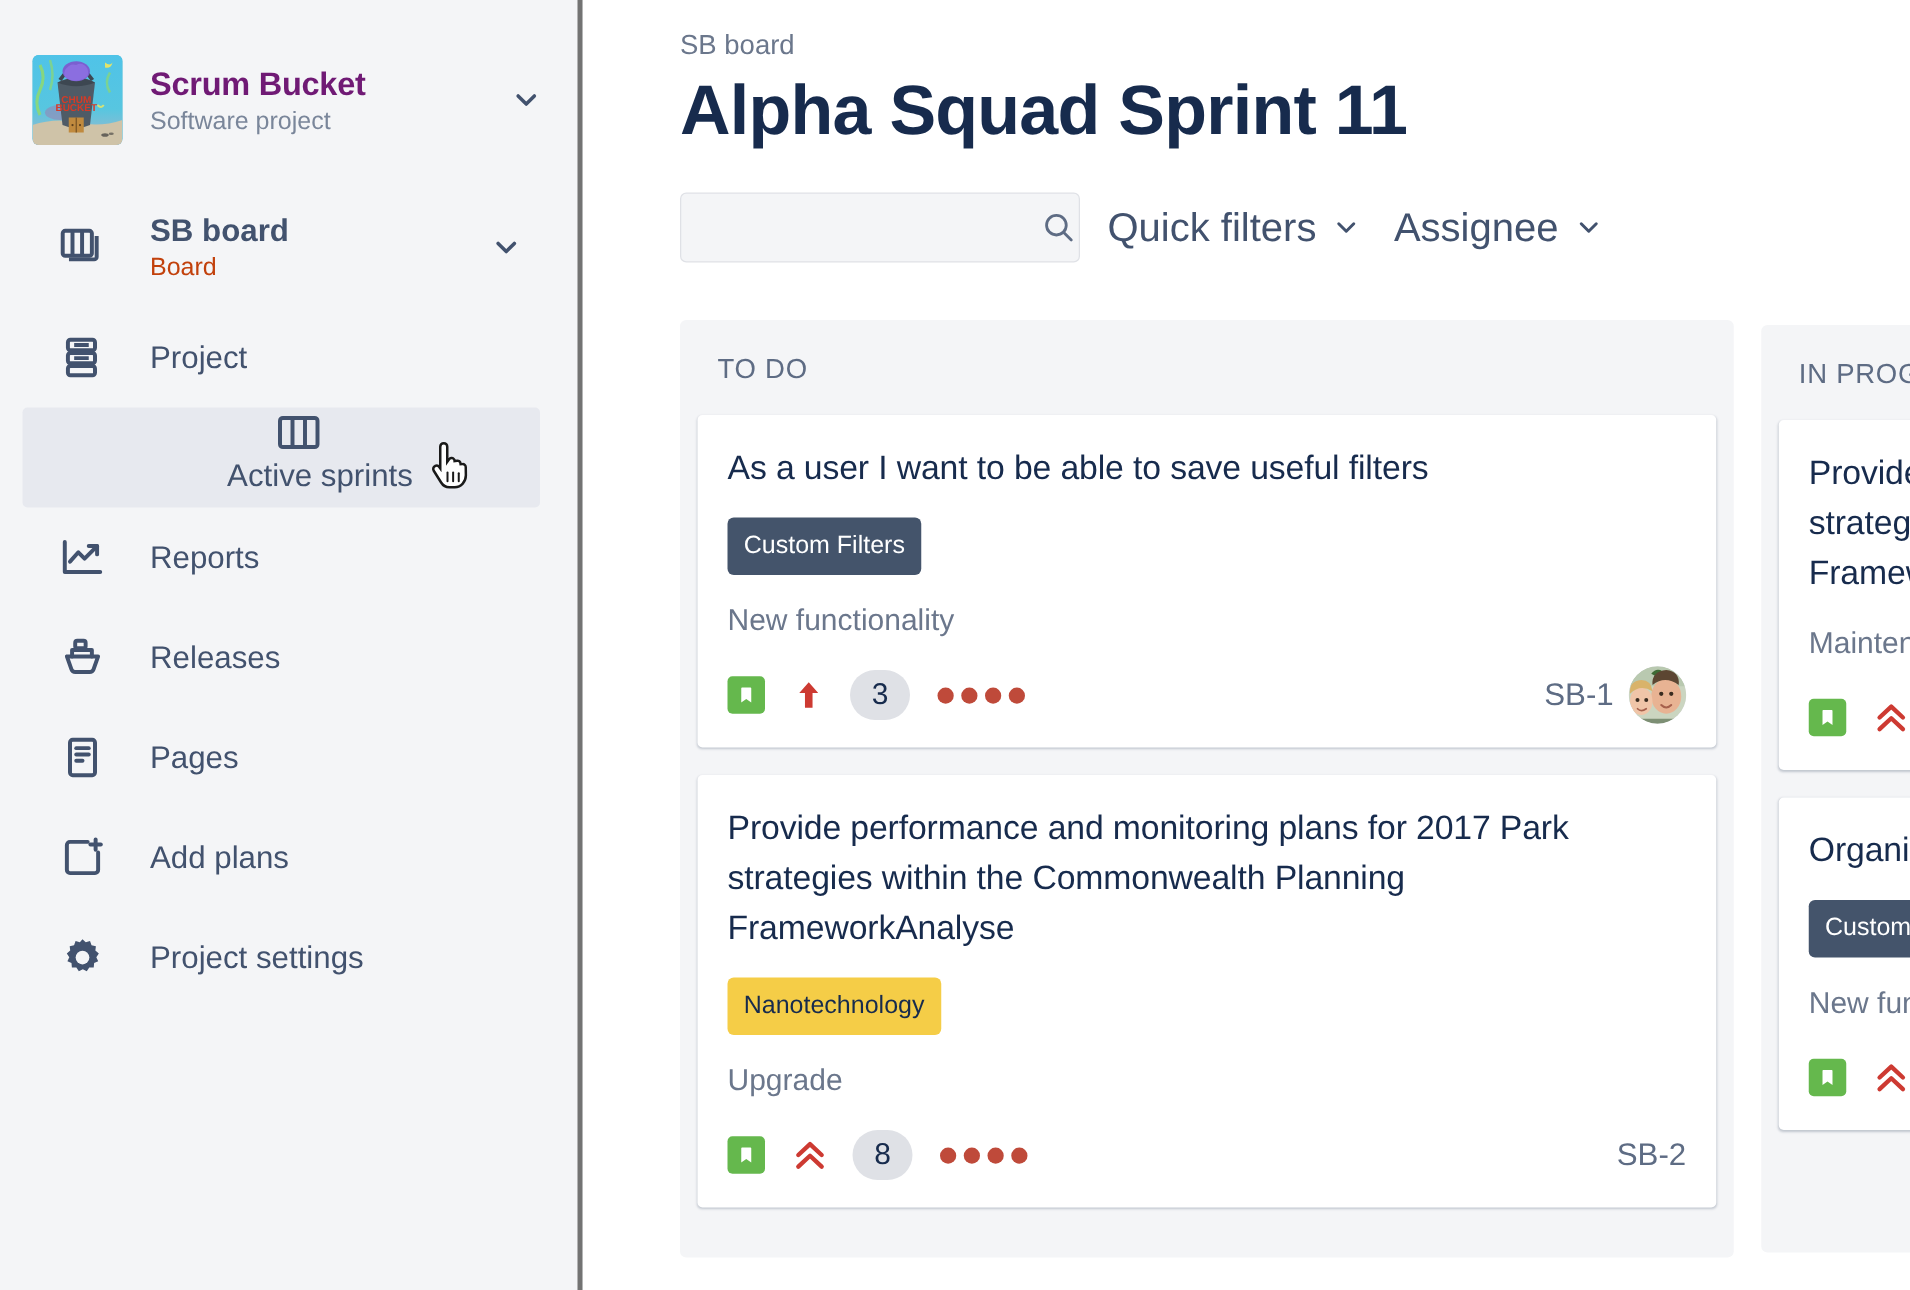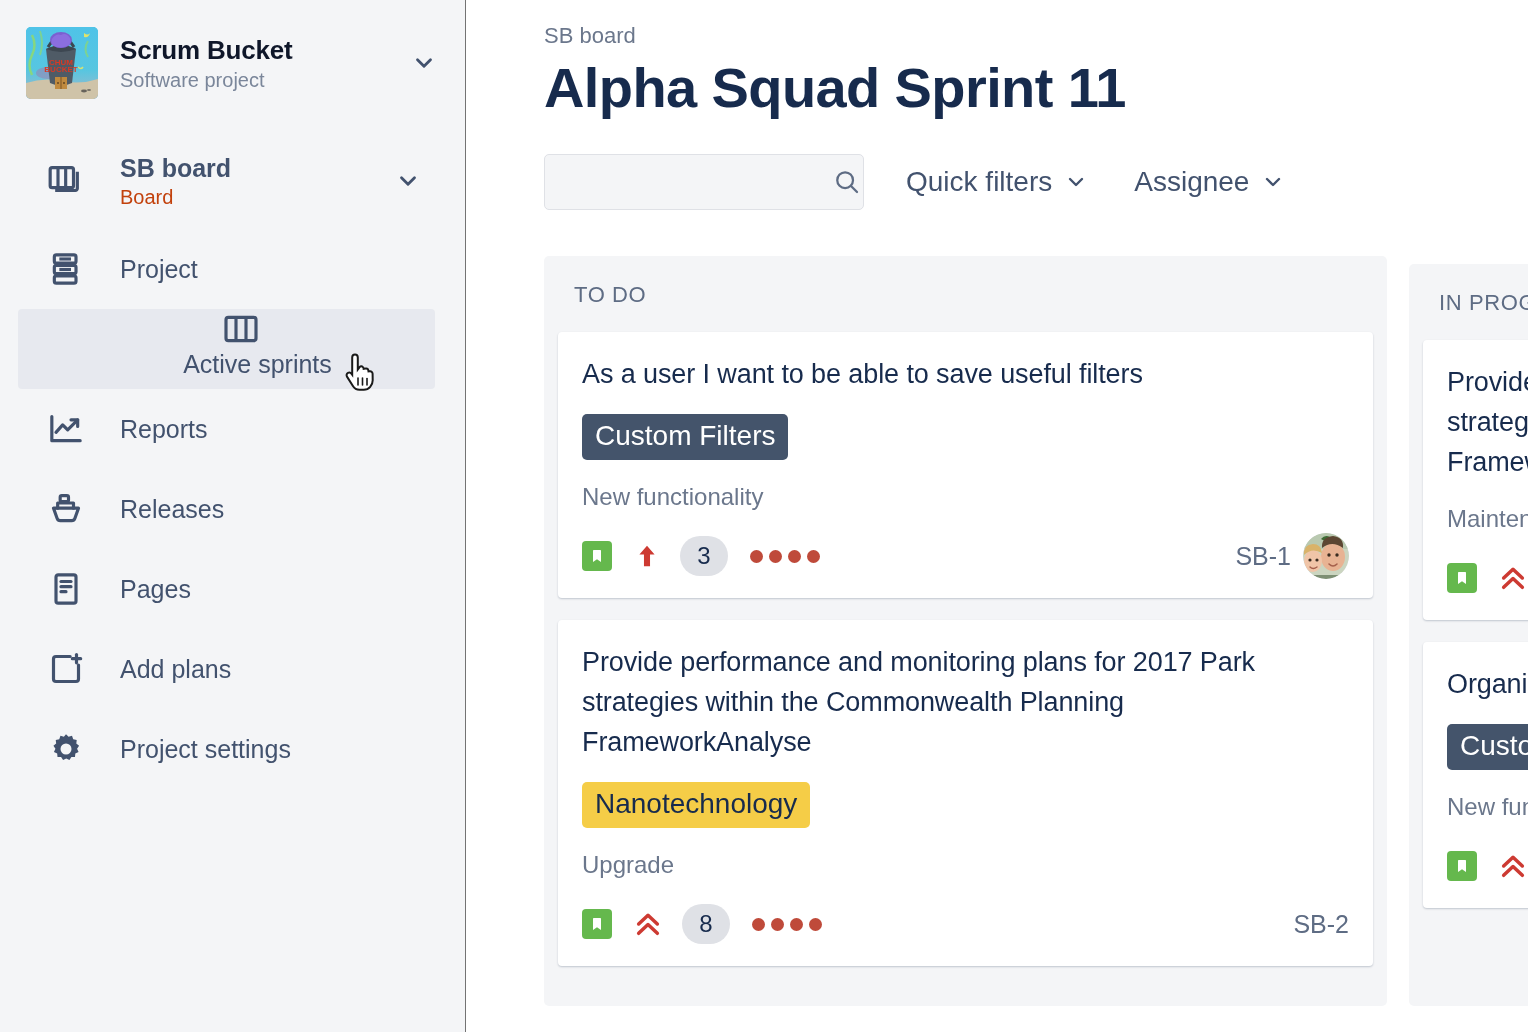--- a/index.html
+++ b/index.html
@@ -8,42 +8,42 @@
     font-family: "Liberation Sans", sans-serif;
     background: #ffffff;
     overflow: hidden;
   }
   .app { display: flex; width: 1528px; height: 1032px; }
 
   
   .sidebar {
     width: 466px; height: 1032px;
     background: #f4f5f7;
-    border-right: 1px solid #737373;
+    border-right: 4px solid #737373;
     flex: 0 0 466px;
     position: relative;
-    padding-top: 21px;
+    padding-top: 38px;
   }
   .project-header {
     display: flex; align-items: center;
     padding: 0 26px 0 26px;
     height: 84px;
   }
   .project-avatar {
     width: 72px; height: 72px;
     border-radius: 5px;
     flex: 0 0 72px;
     overflow: hidden;
     position: relative;
     background: #3fb8d6;
   }
   .project-avatar svg { display:block; width:72px; height:72px; }
   .project-meta { margin-left: 22px; flex: 1 1 auto; min-width: 0; }
   .project-name {
-    font-size: 26px; font-weight: 700; color: #0f172a;
+    font-size: 26px; font-weight: 700; color: #701a75;
     letter-spacing: -0.2px; line-height: 32px;
     white-space: nowrap;
   }
   .project-type {
     font-size: 20px; color: #7a869a; line-height: 26px; margin-top: 1px;
     white-space: nowrap;
   }
   .chev {
     flex: 0 0 auto; margin-left: 6px; color: #42526e;
     display: flex; align-items: center; justify-content: center;
@@ -109,33 +109,33 @@
     flex: 1 1 auto; border: none; outline: none; background: transparent;
     font-size: 21px; color: #172b4d;
     font-family: "Liberation Sans", sans-serif;
     height: 100%;
   }
   .search-input::placeholder { color: #8993a4; }
   .search-ico { flex: 0 0 auto; color: #5e6c84; display:flex; align-items:center; }
 
   .filter-btn {
     display: flex; align-items: center; gap: 12px;
-    margin-left: 38px;
-    font-size: 28px; color: #42526e;
+    margin-left: 18px;
+    font-size: 32px; color: #42526e;
     background: none; border: none; cursor: pointer;
     font-family: "Liberation Sans", sans-serif;
     padding: 6px 4px;
     white-space: nowrap;
   }
   .filter-btn .chev-sm { display: flex; align-items: center; color: #42526e; }
 
   
   .board {
     display: flex; gap: 22px; margin-top: 46px;
-    align-items: flex-end;
+    align-items: center;
   }
   .column {
     flex: 0 0 843px; width: 843px;
     background: #f4f5f7;
     border-radius: 5px;
     padding: 26px 14px 18px 14px;
     min-height: 742px;
   }
   .column.column-narrow { flex: 0 0 843px; }
   .col-title {
@@ -149,21 +149,21 @@
     padding: 22px 24px 20px 24px;
     margin-bottom: 22px;
   }
   .card-title {
     font-size: 27px; color: #172b4d; line-height: 40px;
     letter-spacing: -0.1px;
   }
   .chip {
     display: inline-block;
     margin-top: 20px;
-    font-size: 28px;
+    font-size: 20px;
     line-height: 30px;
     padding: 7px 13px 9px 13px;
     border-radius: 5px;
     white-space: nowrap;
   }
   .chip-dark { background: #44546b; color: #ffffff; }
   .chip-yellow { background: #f5cd47; color: #172b4d; }
   .card-sub {
     font-size: 24px; color: #6b778c; line-height: 30px; margin-top: 22px;
   }

